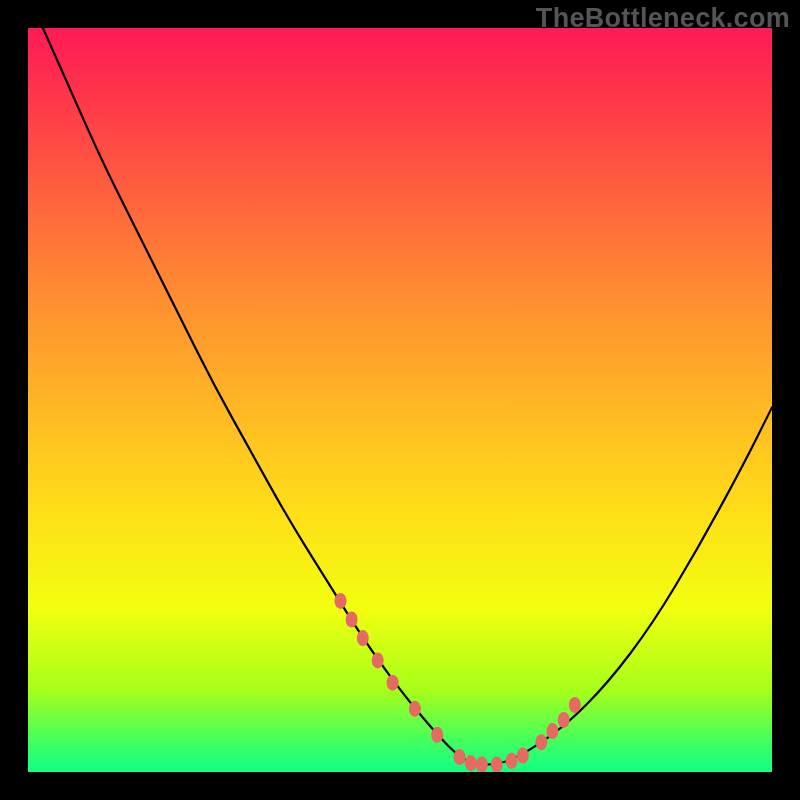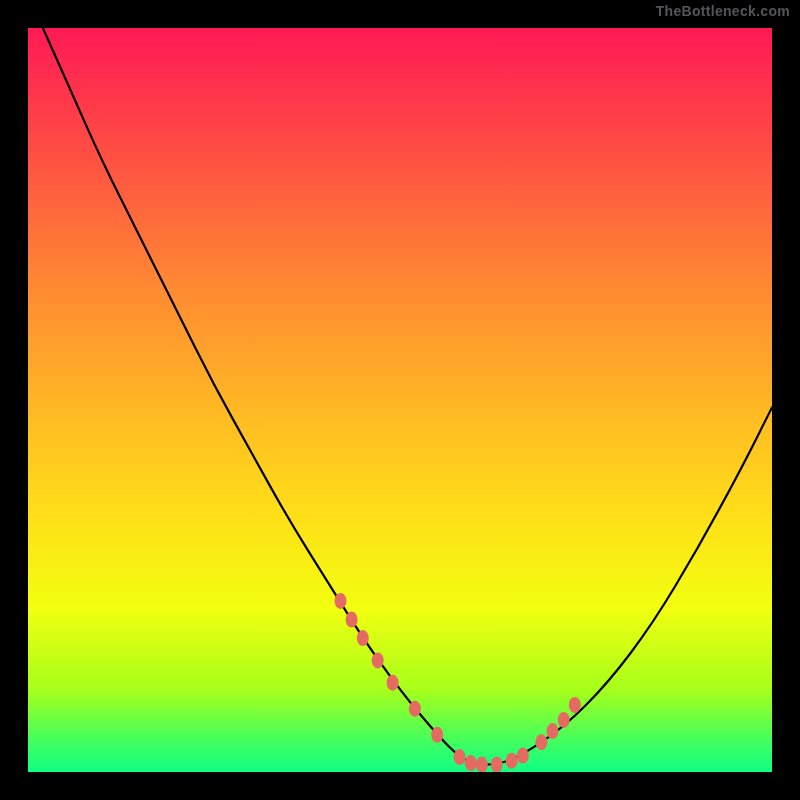--- a/index.html
+++ b/index.html
@@ -15,21 +15,21 @@
     width: 800px;
     height: 800px;
     background: #000;
     box-sizing: border-box;
   }
   .watermark {
     position: absolute;
     top: 3px;
     right: 10px;
     color: #555559;
-    font-size: 14px;
+    font-size: 27px;
     font-weight: 600;
     letter-spacing: 0.3px;
     z-index: 20;
     user-select: none;
   }
   .plot-area {
     position: absolute;
     left: 28px;
     top: 28px;
     width: 744px;

